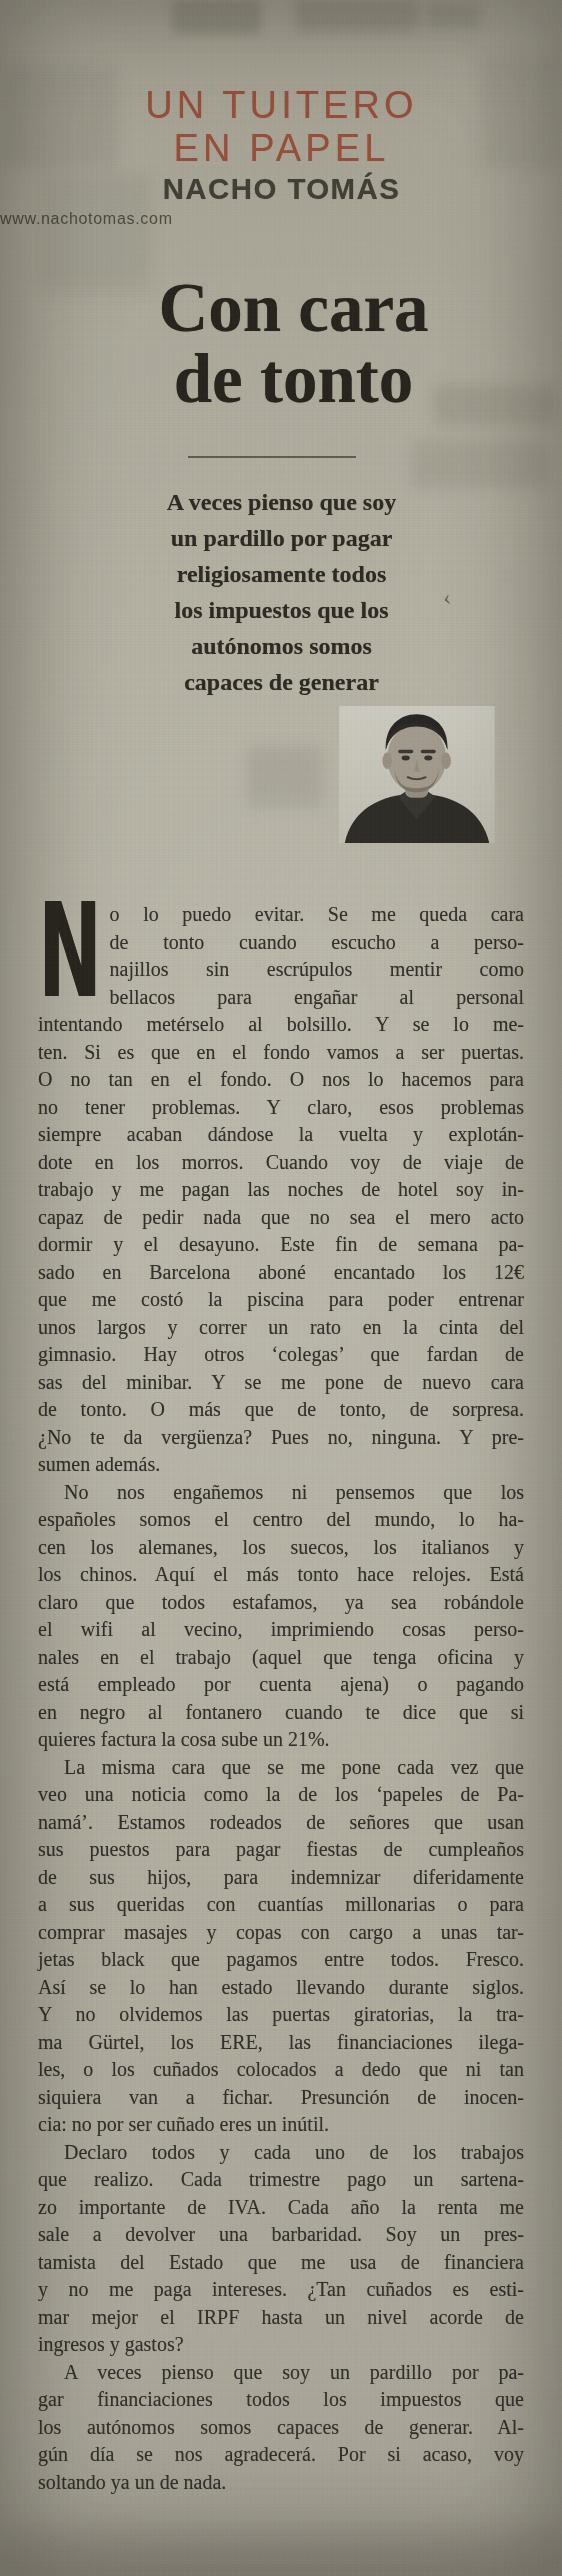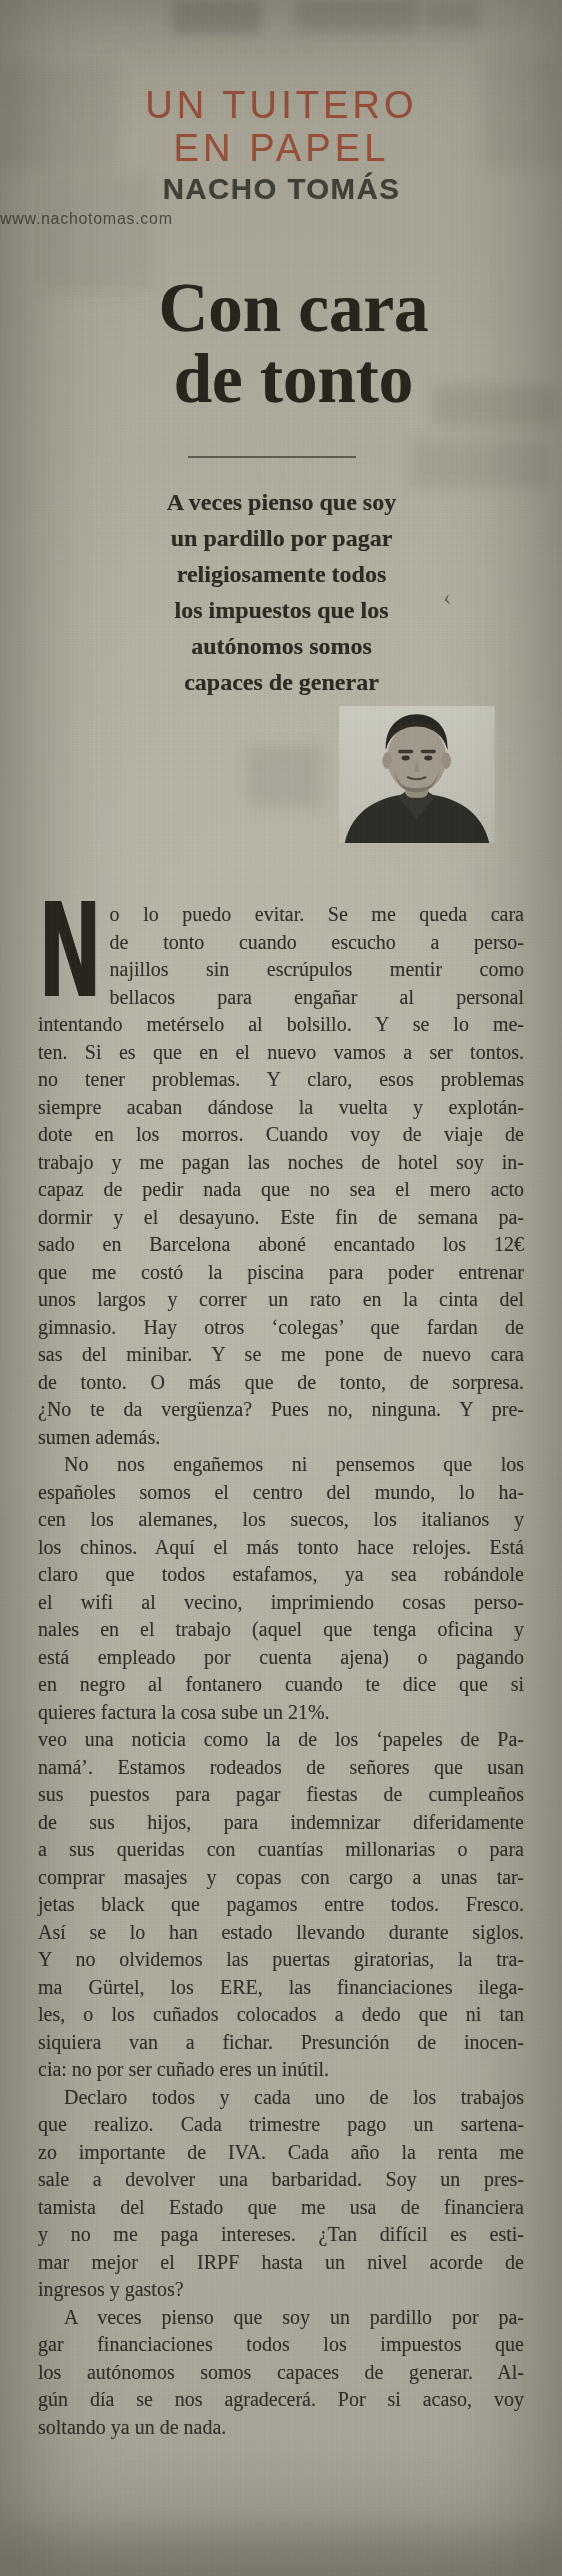--- a/index.html
+++ b/index.html
@@ -148,21 +148,22 @@
     <div class="article">
         <div class="para">
           <div class="dropcap">
             <span>N</span>
           </div>
           <div class="line">o lo puedo evitar. Se me queda cara</div>
           <div class="line">de tonto cuando escucho a perso-</div>
           <div class="line">najillos sin escrúpulos mentir como</div>
           <div class="line">bellacos para engañar al personal</div>
           <div class="line">intentando metérselo al bolsillo. Y se lo me-</div>
-          <div class="line">ten. Si es que en el nuevo vamos a ser tontos.</div>
+          <div class="line">ten. Si es que en el fondo vamos a ser puertas.</div>
+          <div class="line">O no tan en el fondo. O nos lo hacemos para</div>
           <div class="line">no tener problemas. Y claro, esos problemas</div>
           <div class="line">siempre acaban dándose la vuelta y explotán-</div>
           <div class="line">dote en los morros. Cuando voy de viaje de</div>
           <div class="line">trabajo y me pagan las noches de hotel soy in-</div>
           <div class="line">capaz de pedir nada que no sea el mero acto</div>
           <div class="line">dormir y el desayuno. Este fin de semana pa-</div>
           <div class="line">sado en Barcelona aboné encantado los 12€</div>
           <div class="line">que me costó la piscina para poder entrenar</div>
           <div class="line">unos largos y correr un rato en la cinta del</div>
           <div class="line">gimnasio. Hay otros ‘colegas’ que fardan de</div>
@@ -177,41 +178,42 @@
           <div class="line">cen los alemanes, los suecos, los italianos y</div>
           <div class="line">los chinos. Aquí el más tonto hace relojes. Está</div>
           <div class="line">claro que todos estafamos, ya sea robándole</div>
           <div class="line">el wifi al vecino, imprimiendo cosas perso-</div>
           <div class="line">nales en el trabajo (aquel que tenga oficina y</div>
           <div class="line">está empleado por cuenta ajena) o pagando</div>
           <div class="line">en negro al fontanero cuando te dice que si</div>
           <div class="line endline">quieres factura la cosa sube un 21%.</div>
         </div>
         <div class="para">
+          <div class="line indent">La misma cara que se me pone cada vez que</div>
           <div class="line">veo una noticia como la de los ‘papeles de Pa-</div>
           <div class="line">namá’. Estamos rodeados de señores que usan</div>
           <div class="line">sus puestos para pagar fiestas de cumpleaños</div>
           <div class="line">de sus hijos, para indemnizar diferidamente</div>
           <div class="line">a sus queridas con cuantías millonarias o para</div>
           <div class="line">comprar masajes y copas con cargo a unas tar-</div>
           <div class="line">jetas black que pagamos entre todos. Fresco.</div>
           <div class="line">Así se lo han estado llevando durante siglos.</div>
           <div class="line">Y no olvidemos las puertas giratorias, la tra-</div>
           <div class="line">ma Gürtel, los ERE, las financiaciones ilega-</div>
           <div class="line">les, o los cuñados colocados a dedo que ni tan</div>
           <div class="line">siquiera van a fichar. Presunción de inocen-</div>
           <div class="line endline">cia: no por ser cuñado eres un inútil.</div>
         </div>
         <div class="para">
           <div class="line indent">Declaro todos y cada uno de los trabajos</div>
           <div class="line">que realizo. Cada trimestre pago un sartena-</div>
           <div class="line">zo importante de IVA. Cada año la renta me</div>
           <div class="line">sale a devolver una barbaridad. Soy un pres-</div>
           <div class="line">tamista del Estado que me usa de financiera</div>
-          <div class="line">y no me paga intereses. ¿Tan difícil es esti-</div>
+          <div class="line">y no me paga intereses. ¿Tan cuñados es esti-</div>
           <div class="line">mar mejor el IRPF hasta un nivel acorde de</div>
           <div class="line endline">ingresos y gastos?</div>
         </div>
         <div class="para">
           <div class="line indent">A veces pienso que soy un pardillo por pa-</div>
           <div class="line">gar financiaciones todos los impuestos que</div>
           <div class="line">los autónomos somos capaces de generar. Al-</div>
           <div class="line">gún día se nos agradecerá. Por si acaso, voy</div>
           <div class="line endline">soltando ya un de nada.</div>
         </div>

